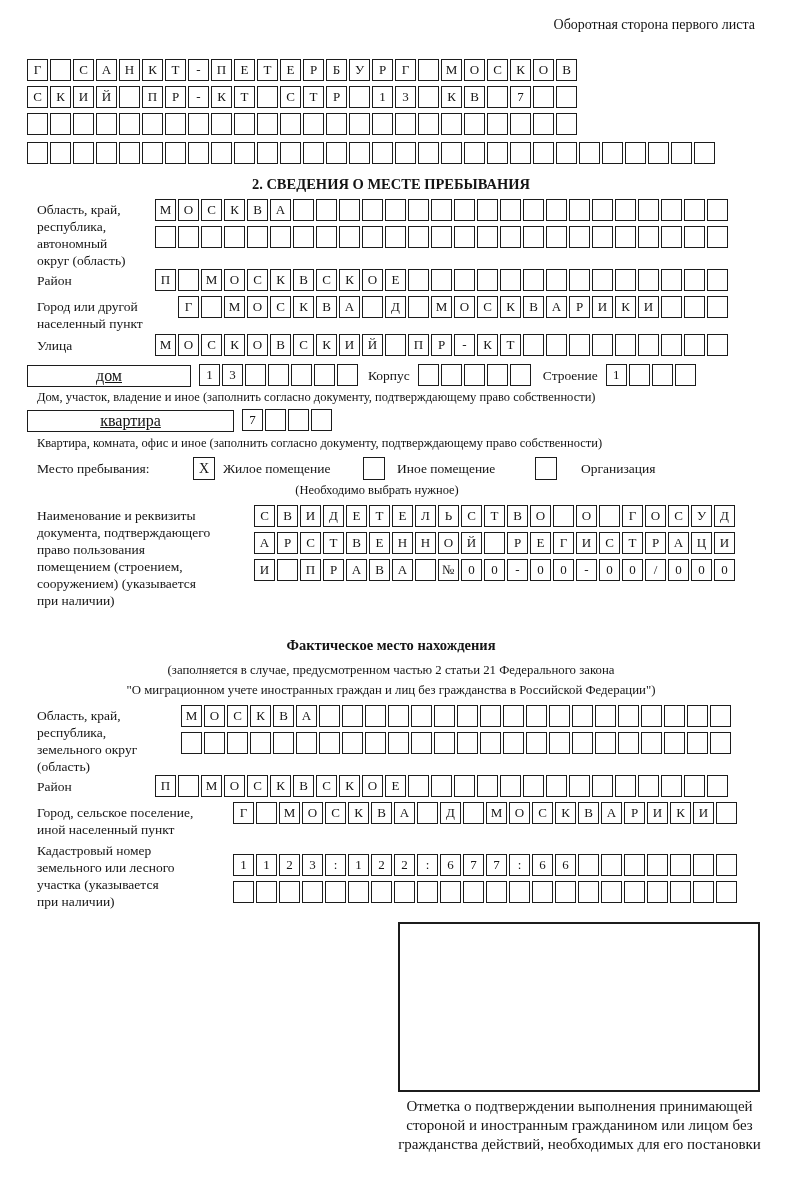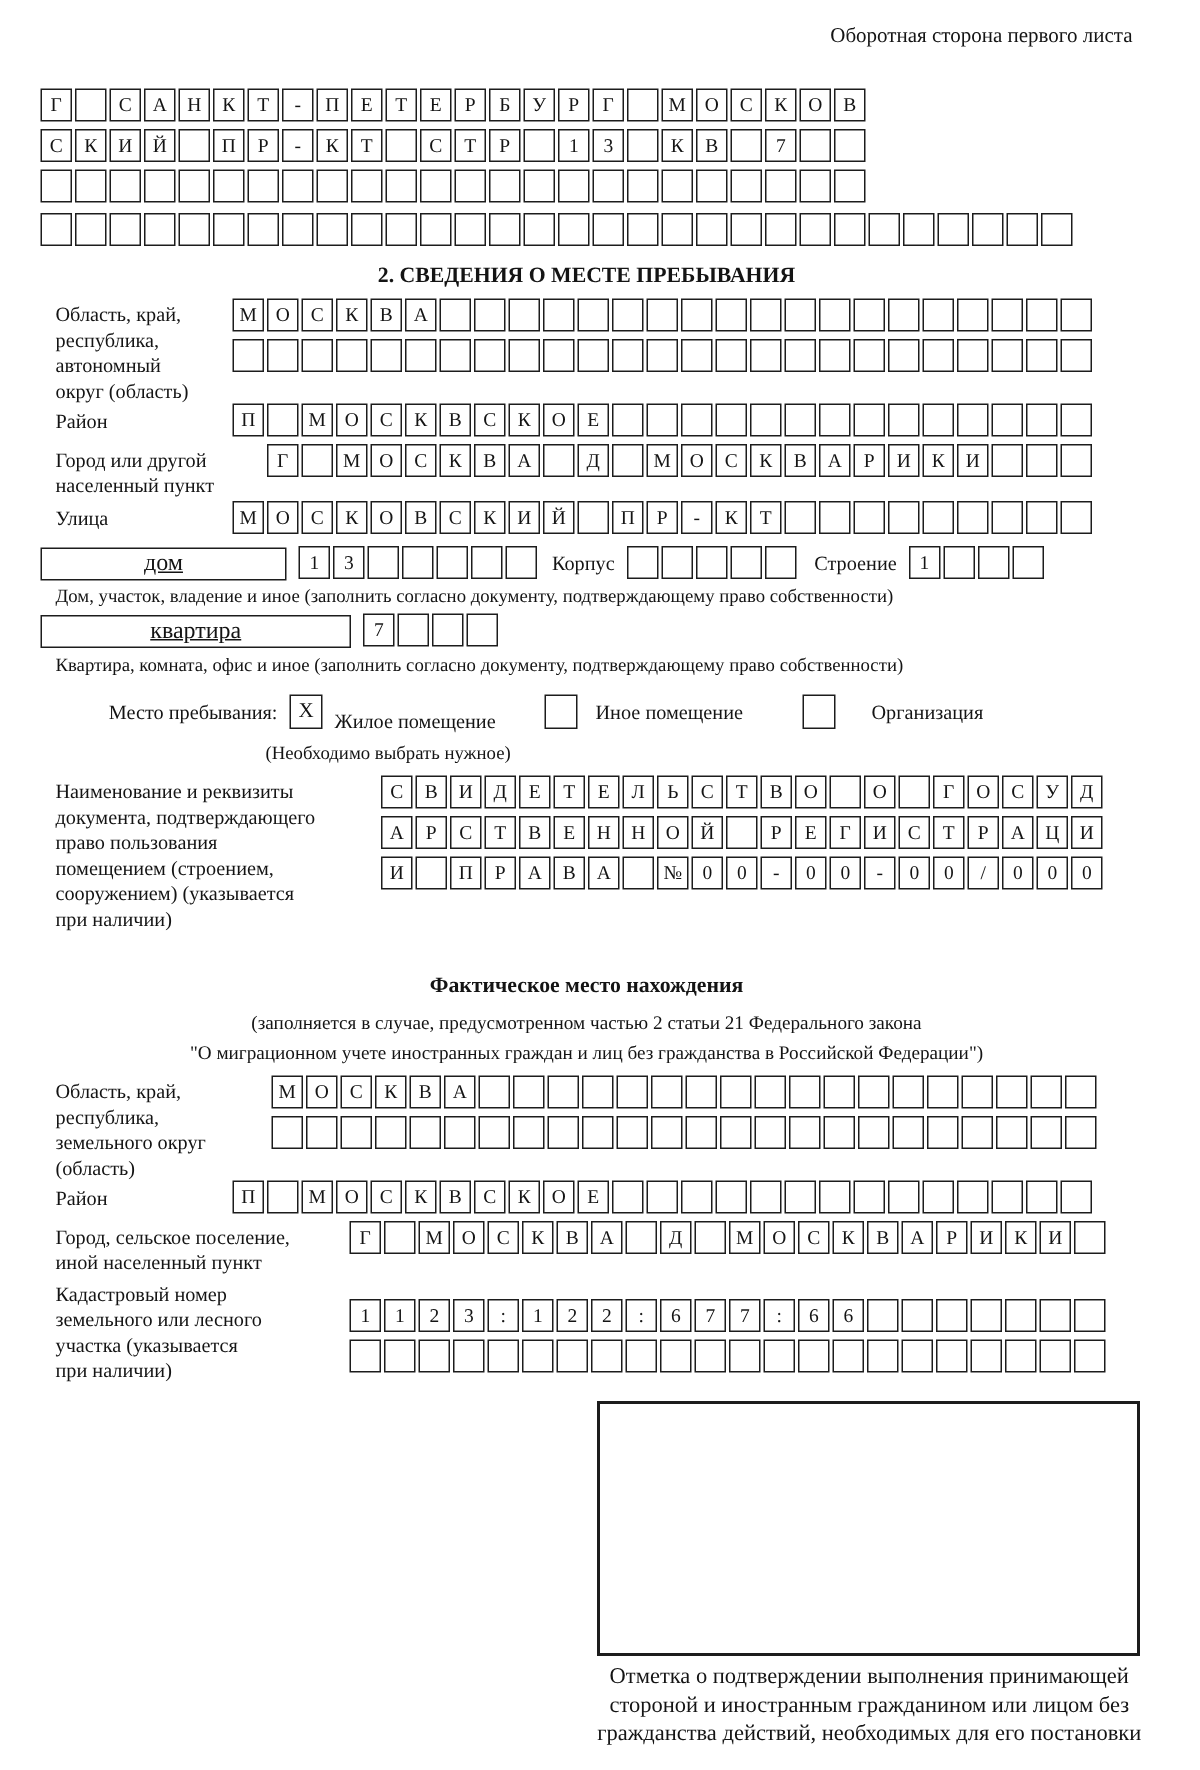--- a/index.html
+++ b/index.html
@@ -348,29 +348,29 @@
     <div class="boxrow" style="margin-left:8px;margin-bottom:0;">
         <span class="cell">7</span>
         <span class="cell"></span>
         <span class="cell"></span>
         <span class="cell"></span>
       </div>
   </div>
   <div class="caption mt3" style="padding-left:10px;">Квартира, комната, офис и иное (заполнить согласно документу, подтверждающему право собственности)</div>
 
   <div class="inline-row mt5">
-    <span class="inline-lbl" style="padding-left:10px;width:148px;text-align:right;">Место пребывания:</span>
+    <span class="inline-lbl" style="padding-left:10px;width:148px;">Место пребывания:</span>
     <span class="checkcell" style="margin-left:8px;">X</span>
-    <span class="opt" style="margin-left:8px;width:126px;margin-top:12px;">Жилое помещение</span>
+    <span class="opt" style="margin-left:8px;width:126px;">Жилое помещение</span>
     <span class="checkcell" style="margin-left:14px;"></span>
     <span class="opt" style="margin-left:12px;width:118px;">Иное помещение</span>
     <span class="checkcell" style="margin-left:20px;"></span>
     <span class="opt" style="margin-left:24px;">Организация</span>
   </div>
-  <div class="caption mt2" style="margin-left:150px;width:400px;text-align:left;">(Необходимо выбрать нужное)</div>
+  <div class="caption mt2" style="margin-left:150px;width:400px;text-align:center;">(Необходимо выбрать нужное)</div>
 
   <div class="field mt6">
     <div class="label w227">
         <div>Наименование и реквизиты</div>
         <div>документа, подтверждающего</div>
         <div>право пользования</div>
         <div>помещением (строением,</div>
         <div>сооружением) (указывается</div>
         <div>при наличии)</div>
       </div>

